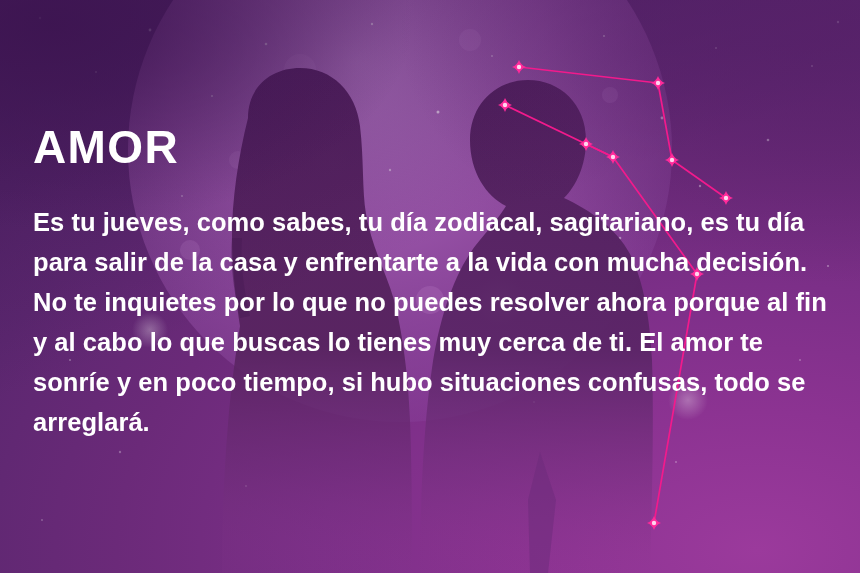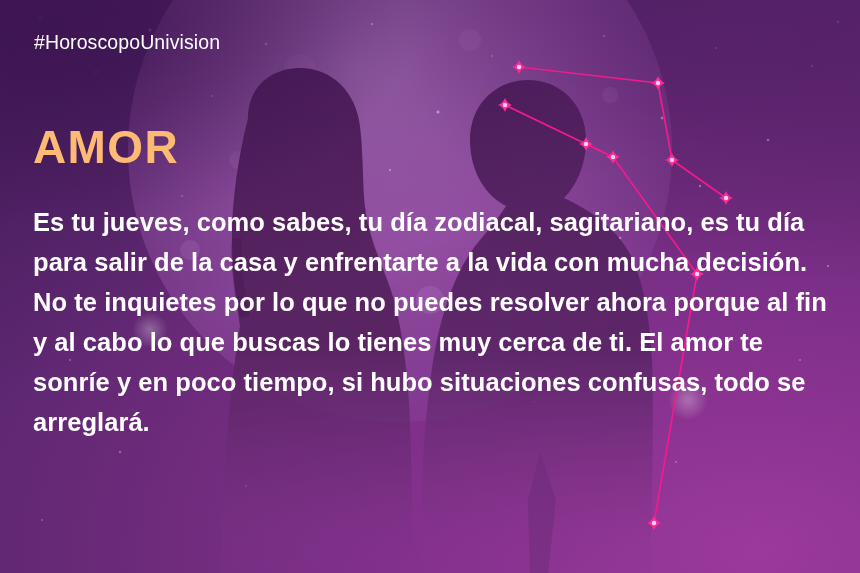--- a/index.html
+++ b/index.html
@@ -55,21 +55,21 @@
     white-space: nowrap;
   }
   #title {
     position: absolute;
     left: 33px;
     top: 93px;
     font-size: 46px;
     line-height: 46px;
     font-weight: 700;
     letter-spacing: 1.4px;
-    color: #fdba74;
+    color: #ffffff;
     white-space: nowrap;
   }
   #body-text {
     position: absolute;
     left: 33px;
     top: 202px;
     width: 808px;
     font-size: 25.5px;
     line-height: 40px;
     color: #ffffff;
@@ -236,17 +236,16 @@
         <circle cx="672" cy="160" r="2.2" fill="#ffd6ef"></circle>
         <path d="M726 191 Q727.82 196.18 733 198 Q727.82 199.82 726 205 Q724.18 199.82 719 198 Q724.18 196.18 726 191 Z" fill="#ff2a9a"></path>
         <circle cx="726" cy="198" r="2.2" fill="#ffd6ef"></circle>
         <path d="M697 267 Q698.82 272.18 704 274 Q698.82 275.82 697 281 Q695.18 275.82 690 274 Q695.18 272.18 697 267 Z" fill="#ff2a9a"></path>
         <circle cx="697" cy="274" r="2.2" fill="#ffd6ef"></circle>
         <path d="M654 516 Q655.82 521.18 661 523 Q655.82 524.82 654 530 Q652.18 524.82 647 523 Q652.18 521.18 654 516 Z" fill="#ff2a9a"></path>
         <circle cx="654" cy="523" r="2.2" fill="#ffd6ef"></circle>
       </g>
   </svg>
 
-  <div id="hashtag">#HoroscopoUnivision</div>
   <h1 id="title">AMOR</h1>
   <div id="body-text">Es tu jueves, como sabes, tu día zodiacal, sagitariano, es tu día para salir de la casa y enfrentarte a la vida con mucha decisión. No te inquietes por lo que no puedes resolver ahora porque al fin y al cabo lo que buscas lo tienes muy cerca de ti. El amor te sonríe y en poco tiempo, si hubo situaciones confusas, todo se arreglará.</div>
 
 </div>
 
 </body></html>

